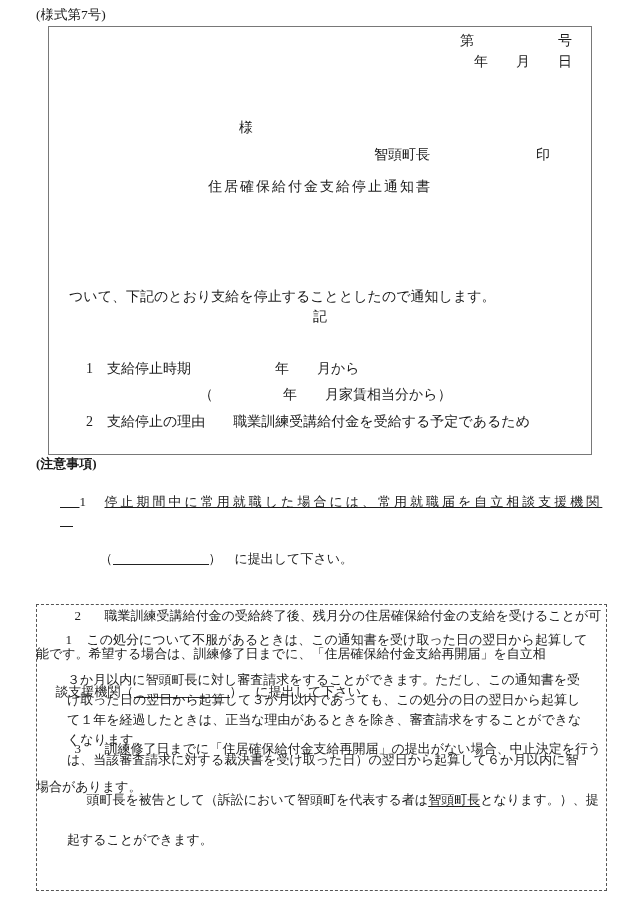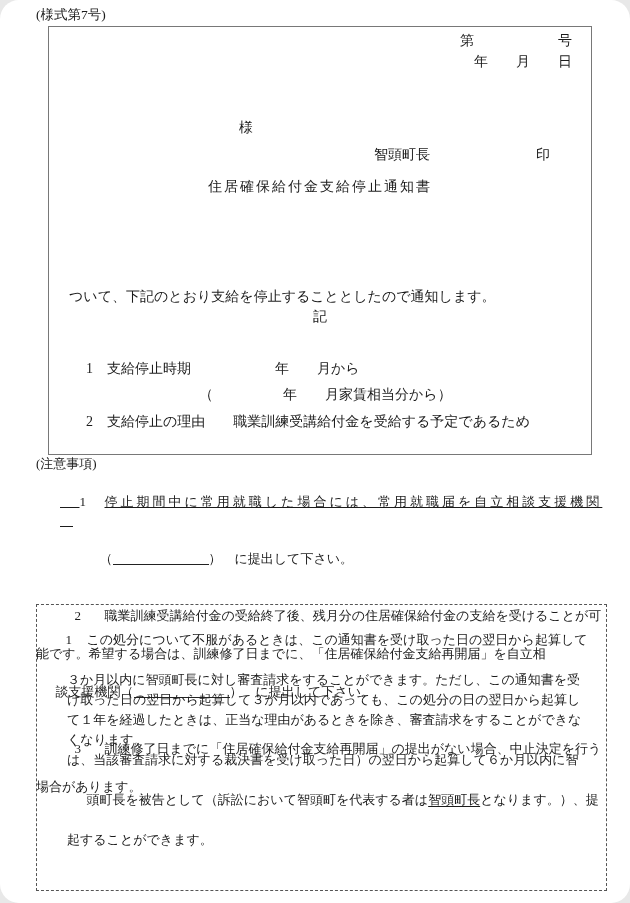--- a/index.html
+++ b/index.html
@@ -3,21 +3,20 @@
 <meta charset="utf-8">
 <style>
   html,body{margin:0;padding:0;background:#e8e8e8;}
   .page{
     position:relative;
     width:630px;height:903px;
     background:#ffffff;
     font-family:"Liberation Serif","DejaVu Serif",serif;
     color:#1b1b1b;
     overflow:hidden;
-    border-radius:19px;
   }
   
   .form-label{position:absolute;left:36px;top:6px;font-size:13.5px;}
 
   
   .main-box{
     position:absolute;left:48px;top:26px;width:532px;height:427px;
     border:1px solid #787878;font-size:14px;padding-left:10px;
   }
   .main-box .row{position:absolute;white-space:pre;}
@@ -28,21 +27,21 @@
   .gap106{display:inline-block;width:106px;}
   .title-row{top:151px;left:0;width:100%;text-align:center;letter-spacing:2px;}
   .body-par{position:absolute;left:20px;top:202px;line-height:27px;white-space:pre;}
   .ki-row{top:281px;left:0;width:100%;text-align:center;}
   .item1-row{top:333px;left:37px;}
   .paren-row{top:359px;left:150px;}
   .item2-row{top:386px;left:37px;}
 
   
   .notes{position:absolute;left:36px;top:454px;width:560px;font-size:13px;line-height:19px;}
-  .notes-heading{font-weight:normal;}
+  .notes-heading{font-weight:bold;}
   .nl{white-space:pre;}
   .n1a{padding-left:24px;text-decoration:underline;}
   .n1b{padding-left:44px;}
   .nfirst{padding-left:19px;}
   .ncont{}
   .nnum25{display:inline-block;width:25px;}
   .nnum30{display:inline-block;width:30px;}
   .ls{letter-spacing:3px;}
   .blank{display:inline-block;width:96px;height:13px;border-bottom:1px solid #222;vertical-align:-2px;}
 

